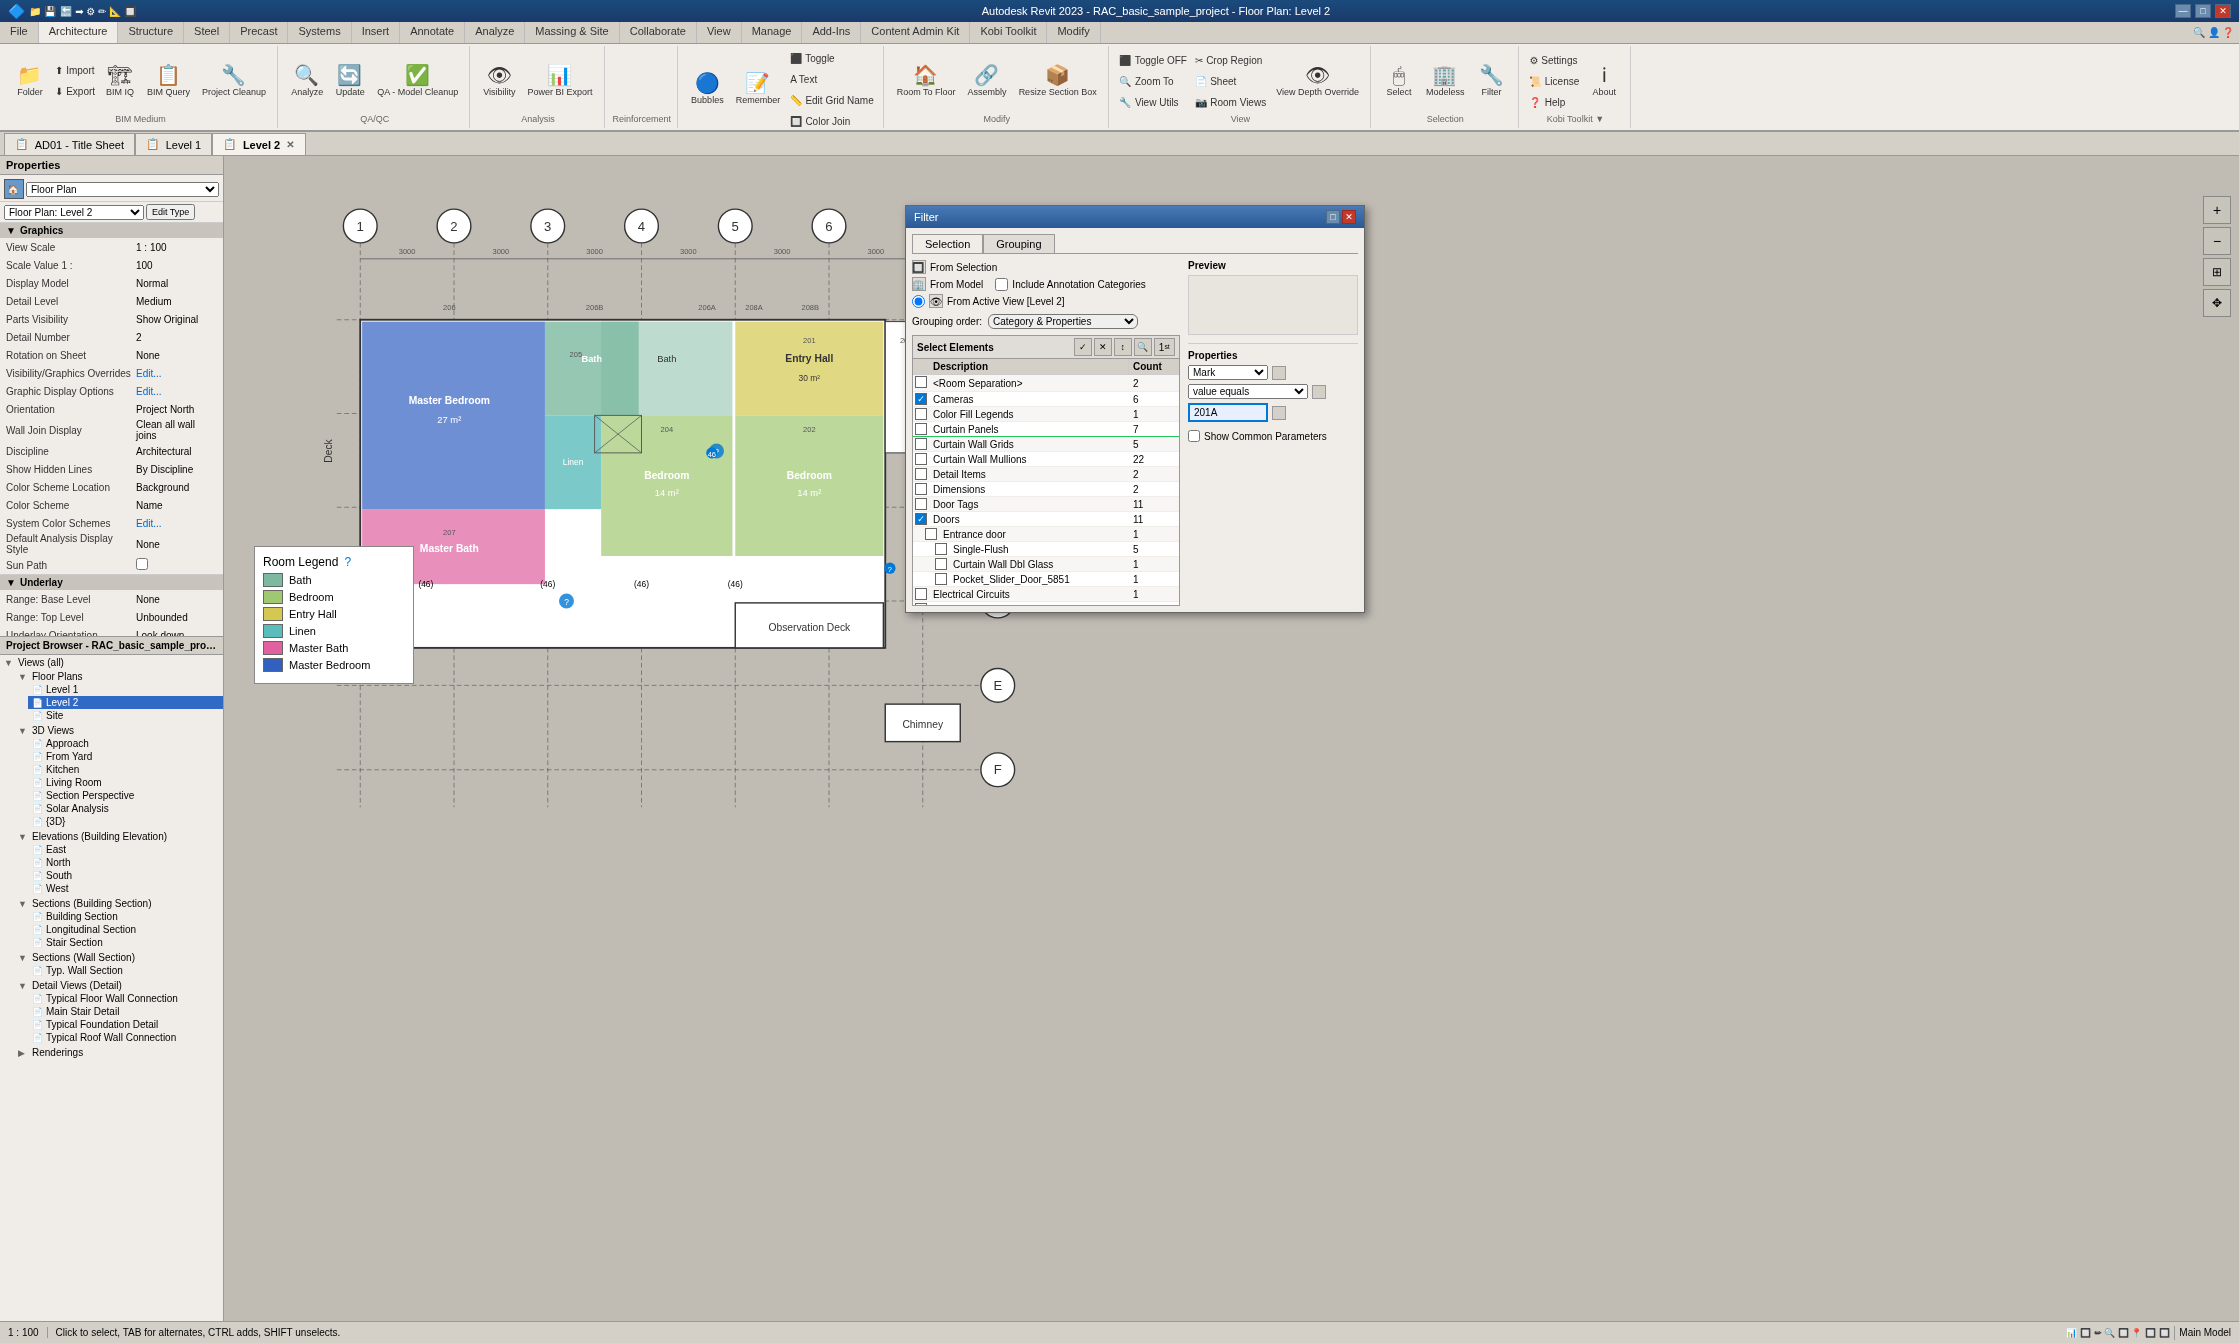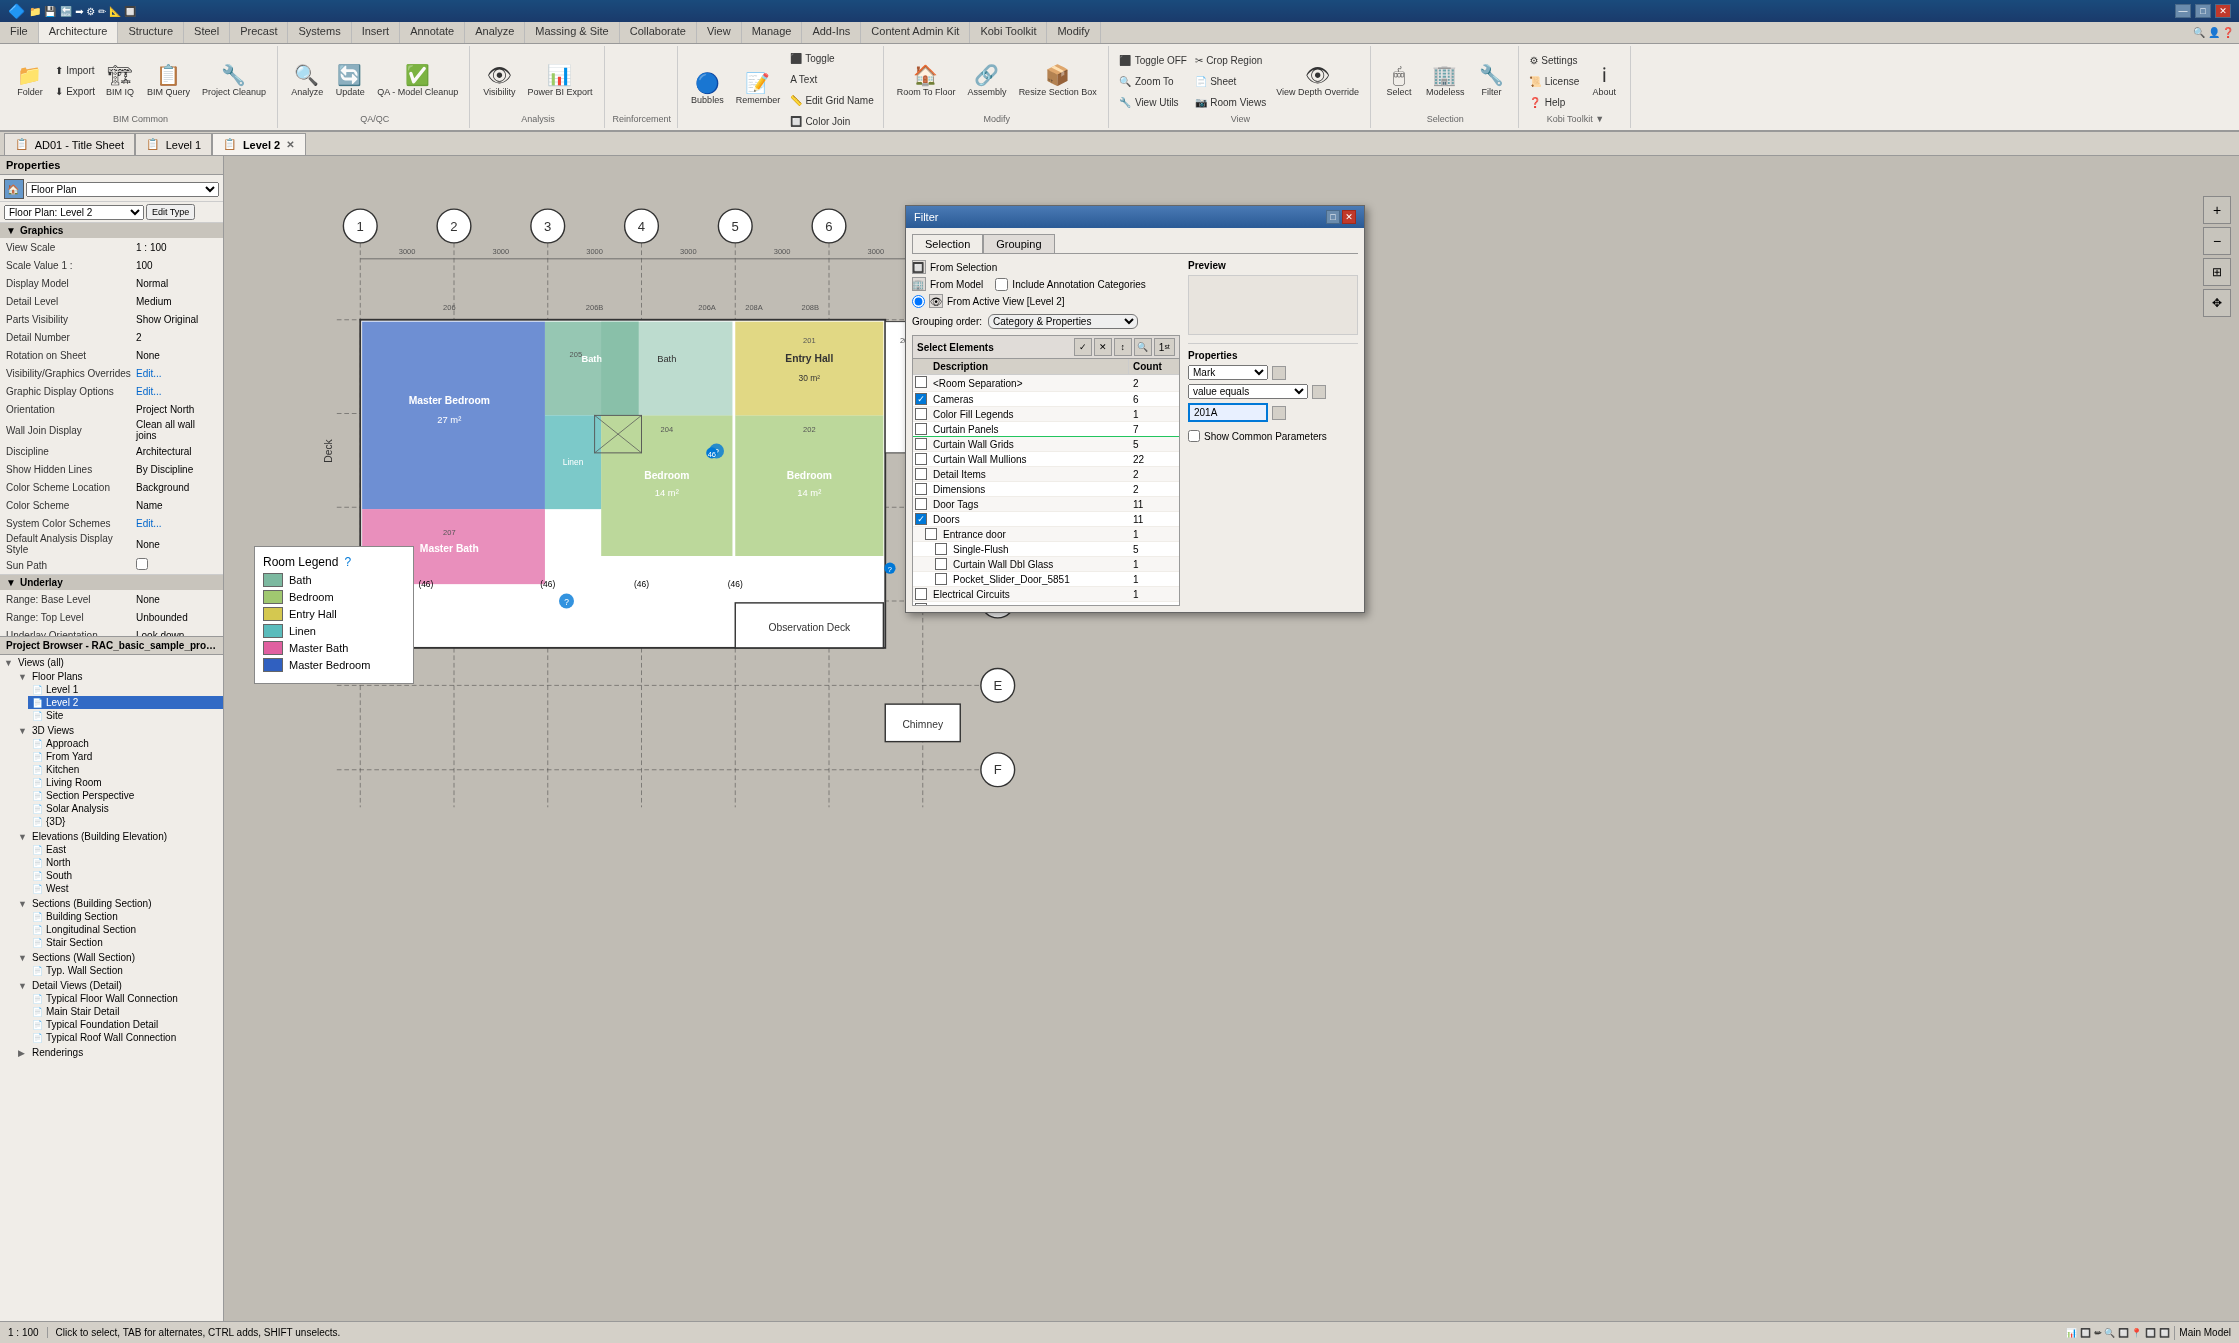--- a/index.html
+++ b/index.html
@@ -63,20 +63,21 @@
     #filter-dialog { position: absolute; top: 200px; left: 900px; width: 460px; background: #f0ede8; border: 1px solid #666; box-shadow: 3px 3px 8px rgba(0,0,0,0.4); z-index: 100; }
   </style>
 </head>
 <body>
 
 <div id="title-bar">
   <div style="display:flex;align-items:center;gap:4px;">
     <span style="font-size:14px;">🔷</span>
     <span style="font-size:10px;">📁 💾 🔙 ➡ ⚙ ✏ 📐 🔲</span>
   </div>
+  <div class="title">Autodesk Revit 2023 - RAC_basic_sample_project - Floor Plan: Level 2</div>
   <div class="win-controls">
     <div class="win-btn">—</div>
     <div class="win-btn">□</div>
     <div class="win-btn" style="background:#c0392b;">✕</div>
   </div>
 </div>
 
 <div id="ribbon-tabs">
   <div class="ribbon-tab">File</div>
   <div class="ribbon-tab active">Architecture</div>
@@ -121,21 +122,21 @@
         </div>
       <div class="ribbon-btn">
           <div class="icon">📋</div>
           <div class="label">BIM Query</div>
         </div>
       <div class="ribbon-btn">
           <div class="icon">🔧</div>
           <div class="label">Project Cleanup</div>
         </div>
     </div>
-    <div class="ribbon-group-label">BIM Common</div>
+    <div class="ribbon-group-label">BIM Medium</div>
   </div>
 
   <div class="ribbon-group">
     <div class="ribbon-items">
       <div class="ribbon-btn">
           <div class="icon">🔍</div>
           <div class="label">Analyze</div>
         </div>
       <div class="ribbon-btn">
           <div class="icon">🔄</div>

